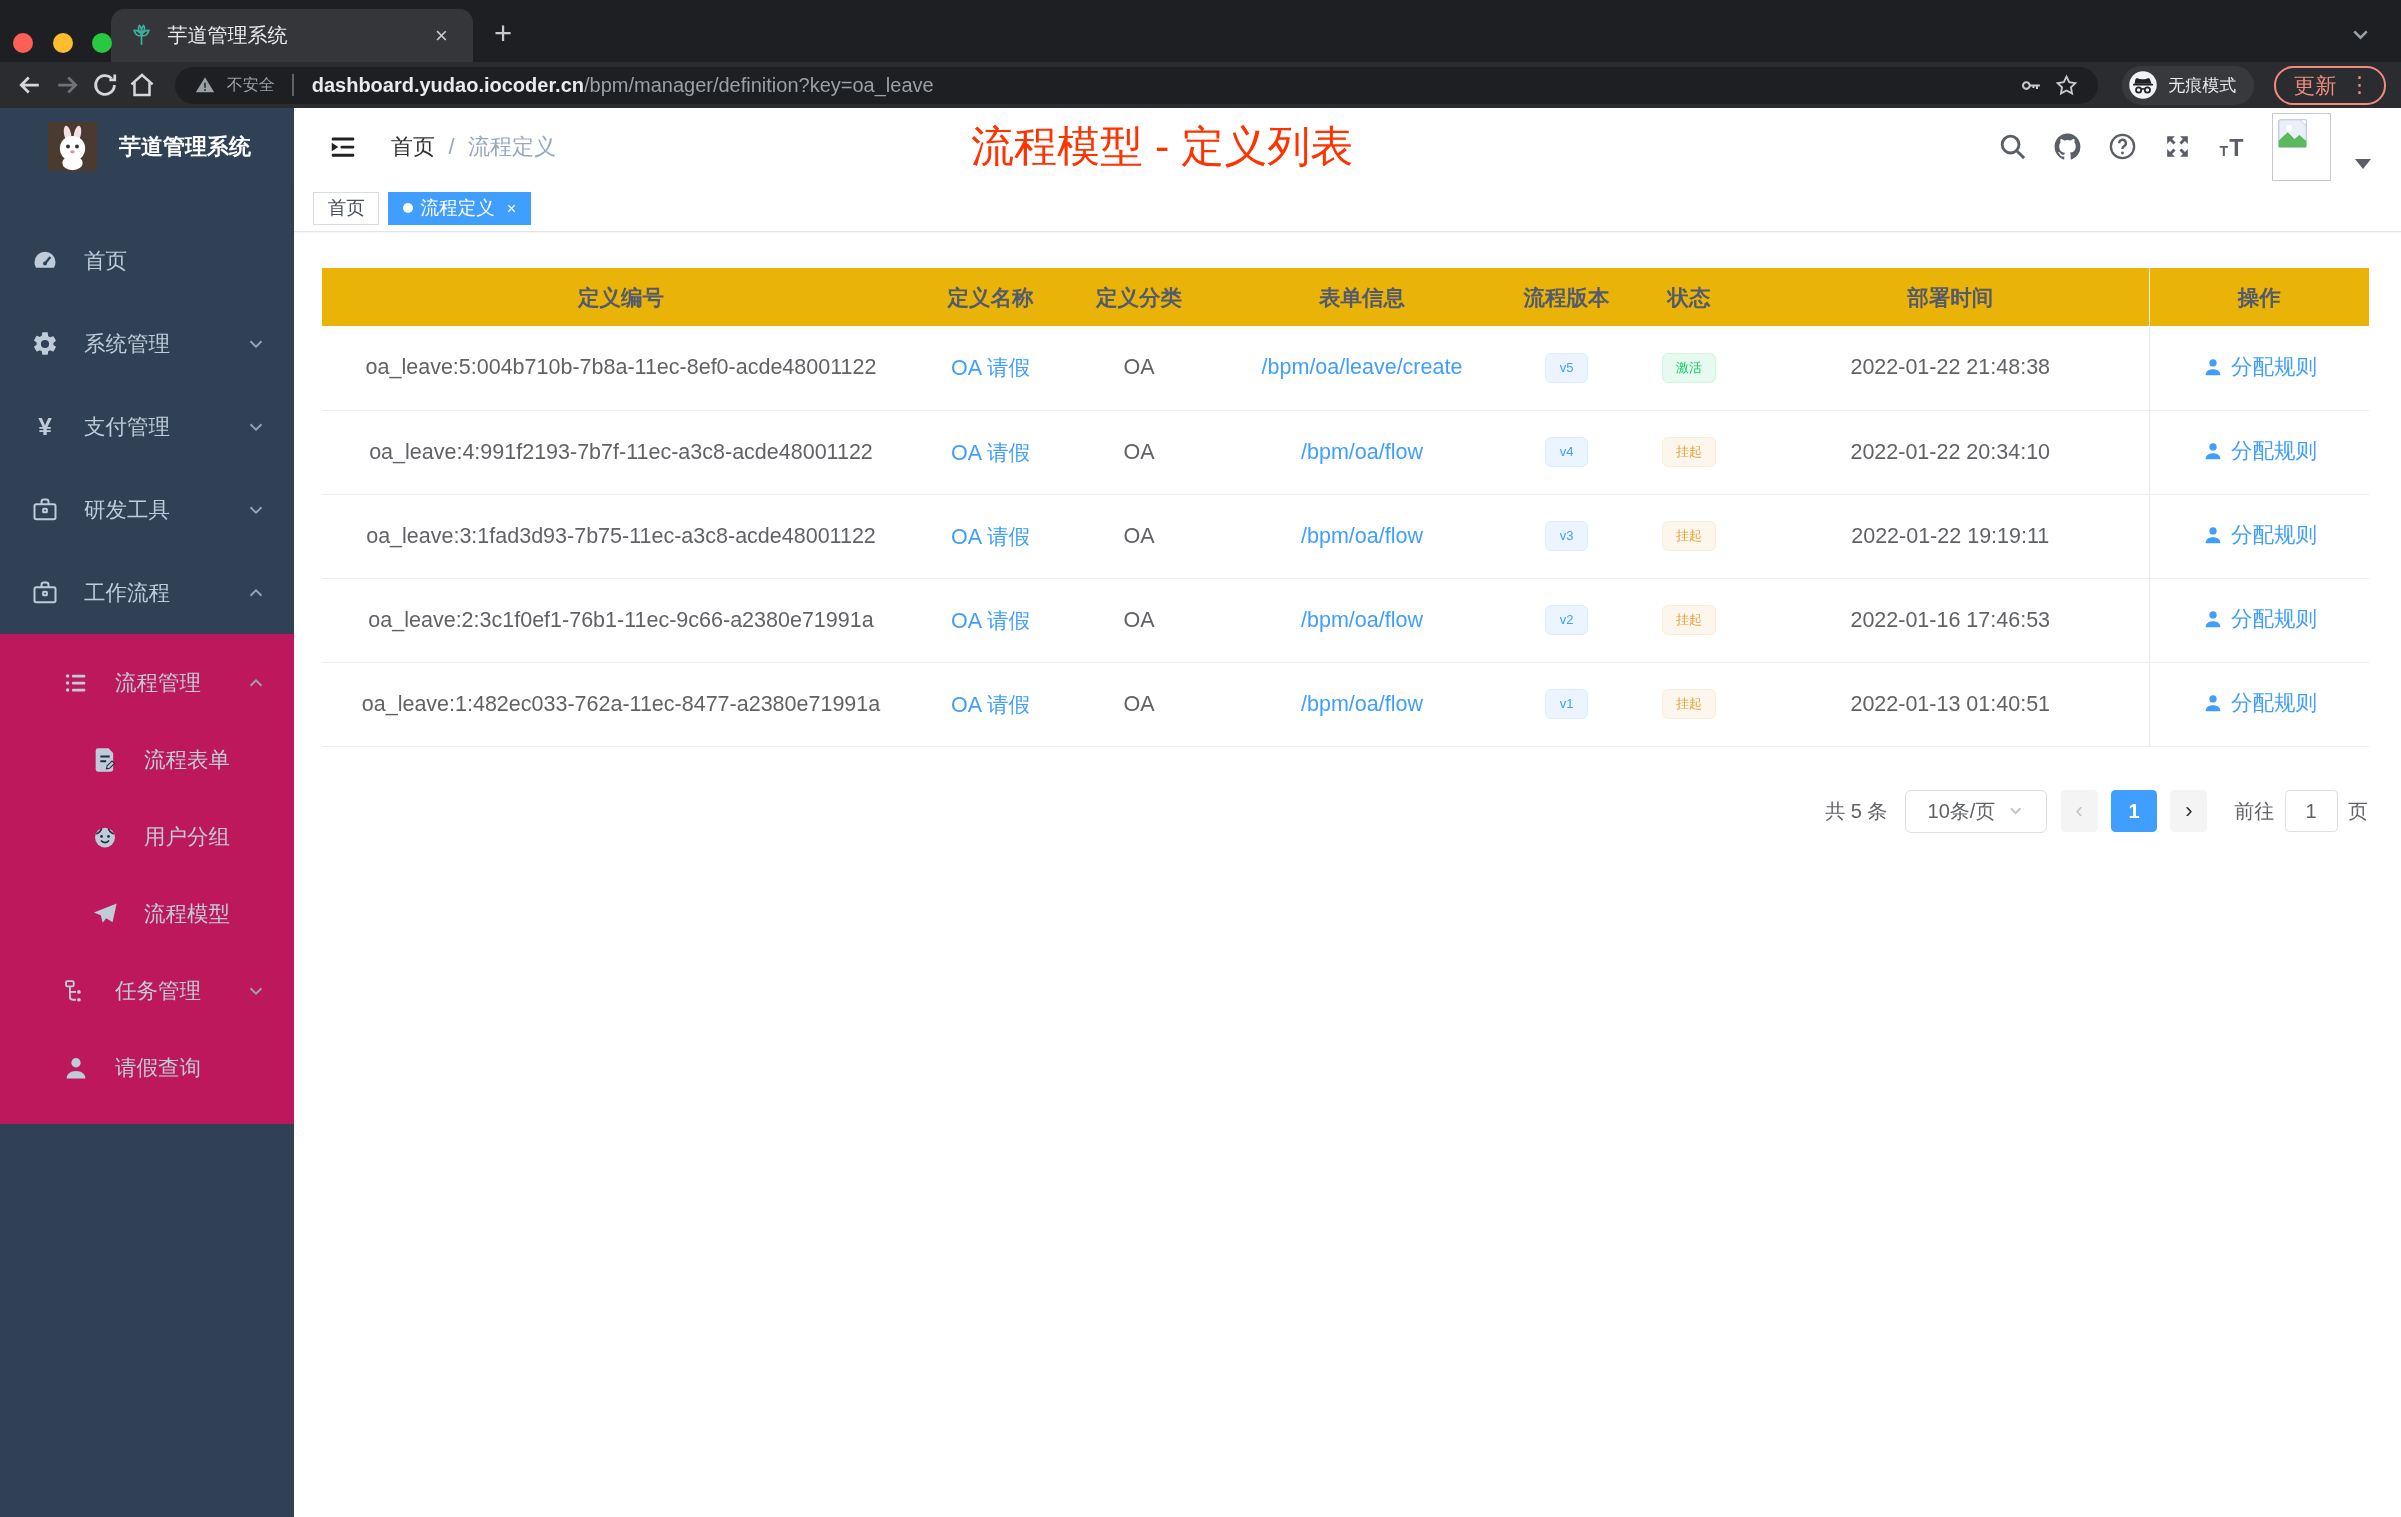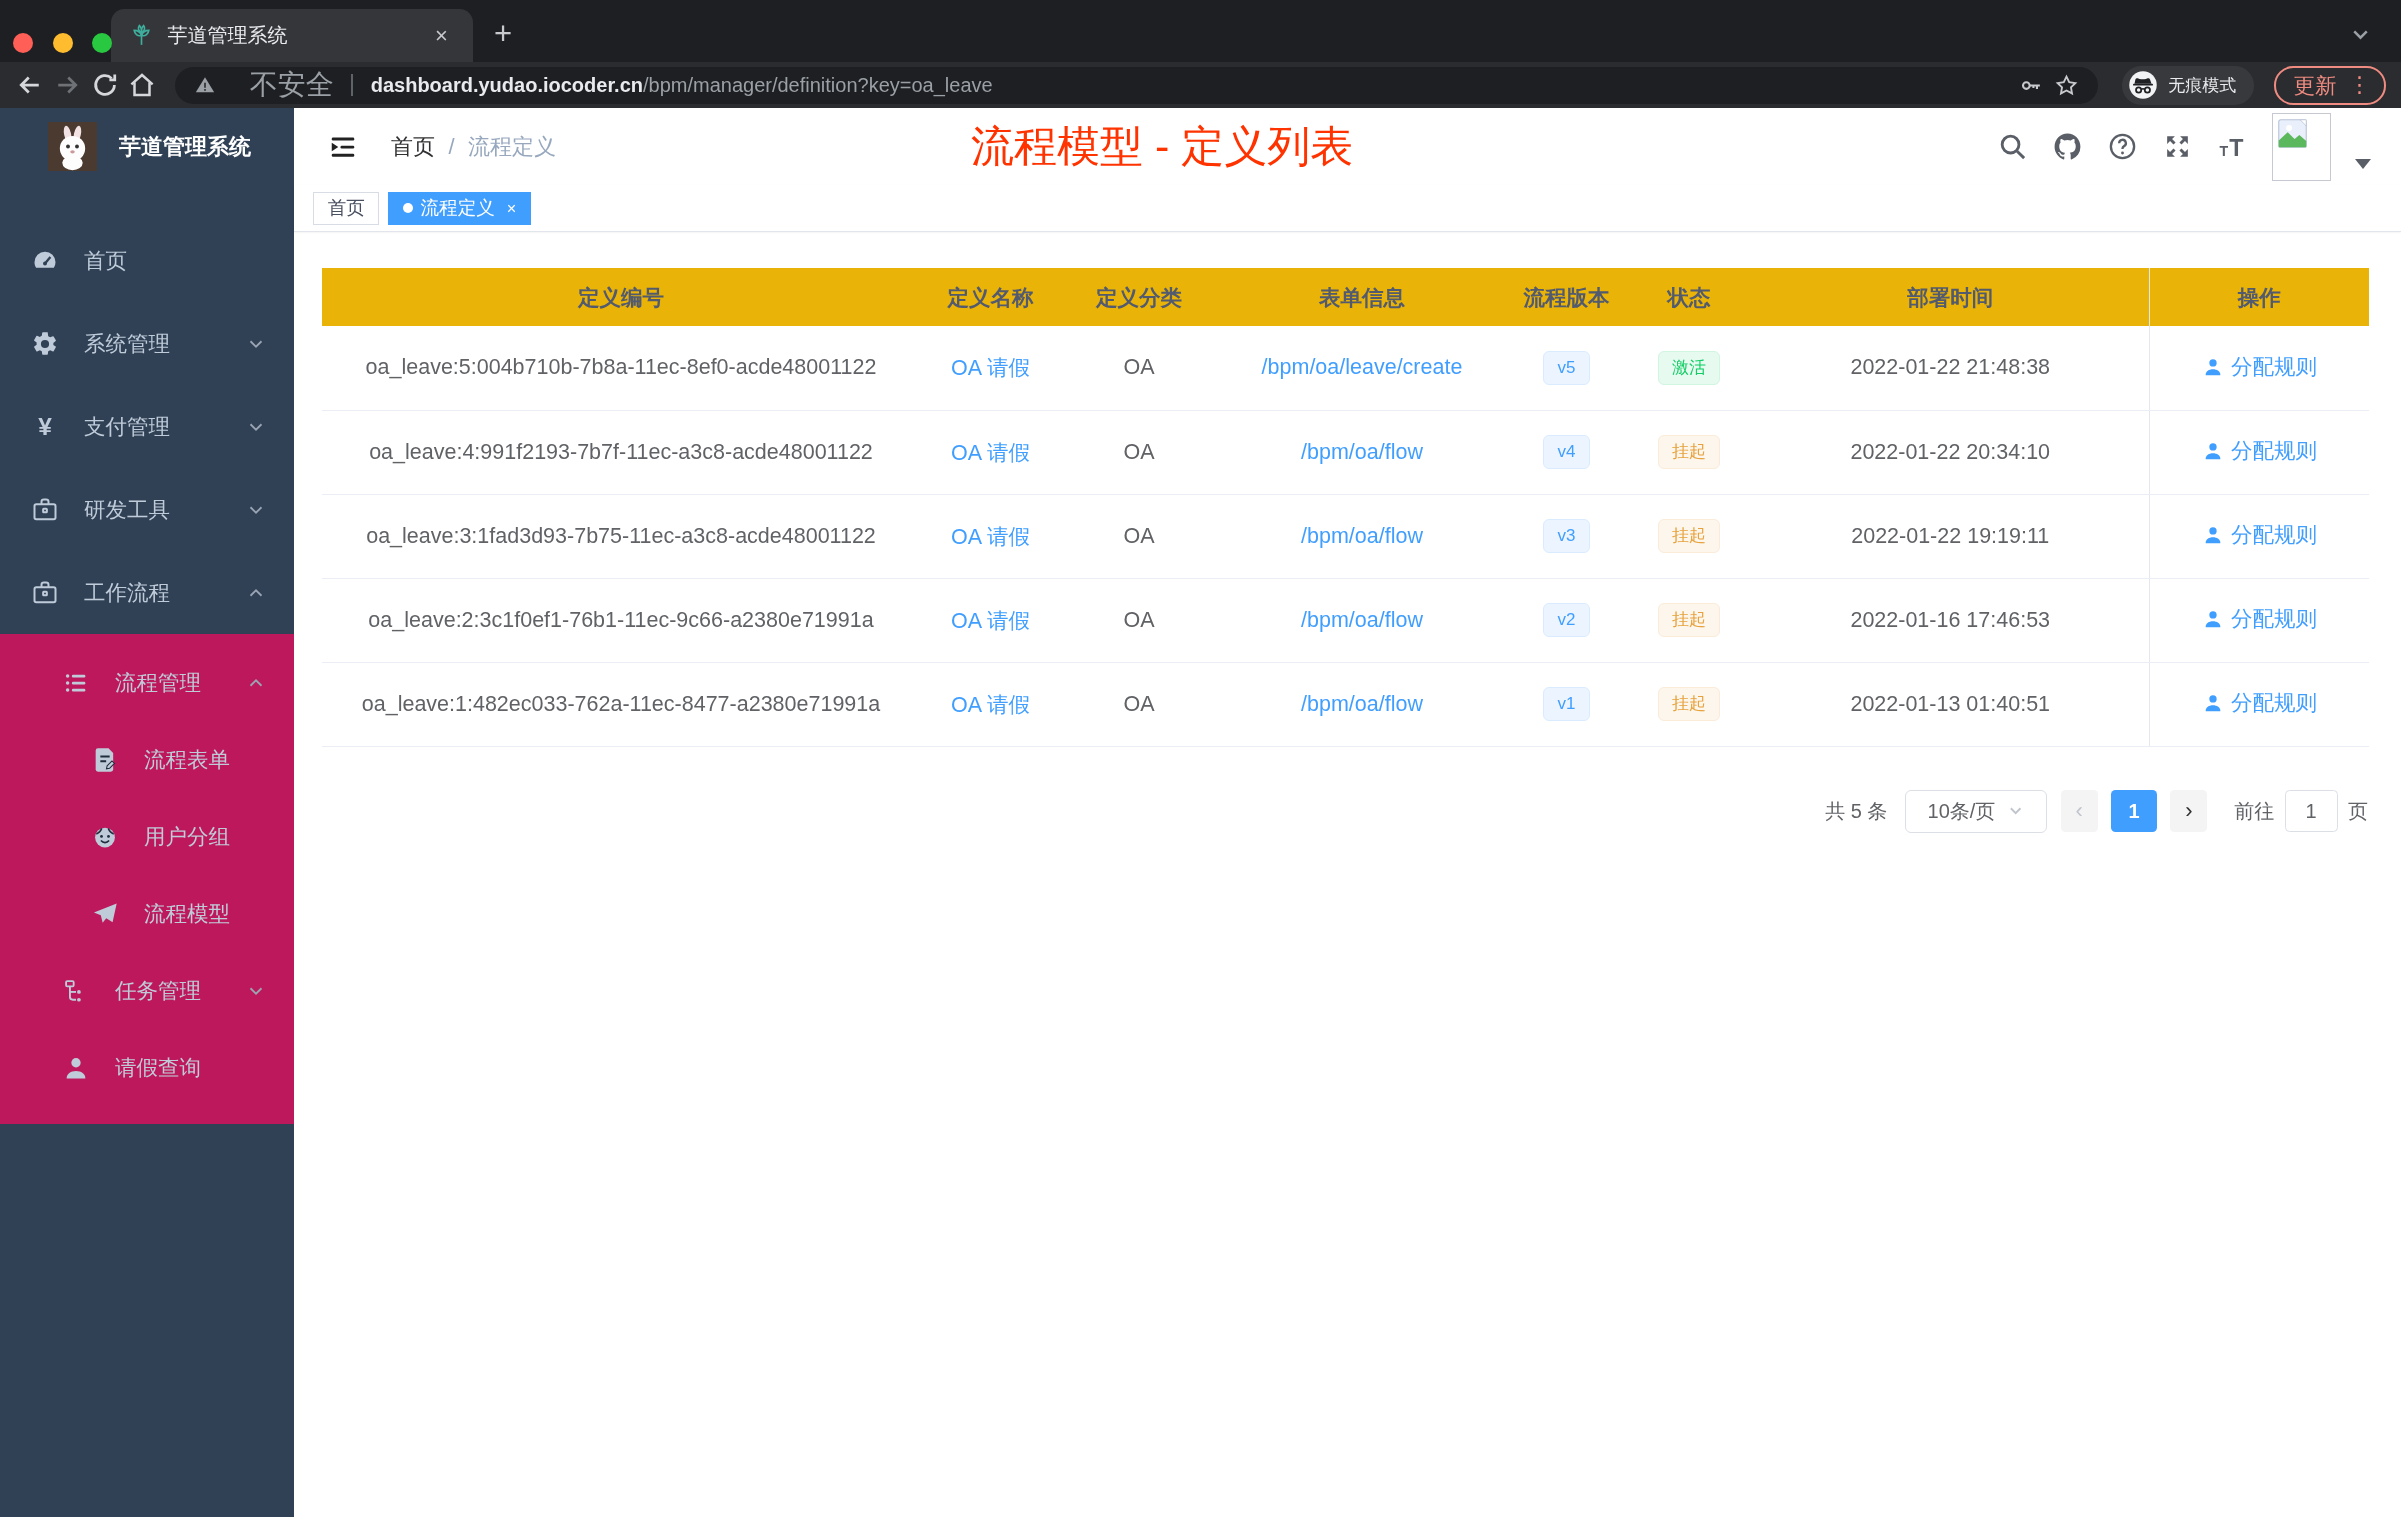--- a/index.html
+++ b/index.html
@@ -21,21 +21,21 @@
   .tab .t-close { color:#c7c9cc; font-size:22px; width:27px; text-align:center; cursor:default; }
   .newtab { color:#c7c9cc; font-size:31px; font-weight:300; margin:0 0 10.4px 21px; }
   .strip-chev { position:absolute; right:28px; top:22px; width:25px; height:25px; color:#9aa0a6; }
 
   .toolbar { height:46px; background:#2b2c2f; display:flex; align-items:center; padding:0 15px; gap:7.4px; }
   .navbtn { width:30px; height:30px; color:#d5d7da; }
   .navbtn.dim { color:#6e7176; }
   .omnibox { flex:1; height:37px; background:#1e1f22; border-radius:18.6px; margin:0 10.4px;
     display:flex; align-items:center; padding:0 19.3px; gap:10.4px; min-width:0; }
   .omnibox .warn { width:22px; height:22px; color:#9aa0a6; }
-  .sec-label { color:#9aa0a6; font-size:28px;margin-left:23px; }
+  .sec-label { color:#9aa0a6; font-size:16px; }
   .om-div { width:1.5px; height:22px; background:#5f6368; margin:0 7.4px; }
   .url { font-size:20px; white-space:nowrap; overflow:hidden; flex:1; }
   .url .host { color:#e8eaed; font-weight:bold; }
   .url .path { color:#9aa0a6; }
   .omni-ic { width:25px; height:25px; color:#c7c9cc; }
   .incog { height:39px; background:#38393d; border-radius:19.3px; display:flex; align-items:center;
     gap:10.4px; padding:0 18px 0 6px; margin-left:6px; }
   .incog .spy { width:30px; height:30px; }
   .incog span.lbl { color:#e8eaed; font-size:17px; white-space:nowrap; }
   .update { height:39px; border:2.2px solid #ef8b80; border-radius:19.3px; display:flex; align-items:center;
@@ -80,21 +80,21 @@
   .tag.active { background:#409eff; border-color:#409eff; color:#fff; }
   .tag .dot { width:10.4px; height:10.4px; border-radius:50%; background:#fff; }
   .tag .t-x { font-size:16.3px; margin-left:4.5px; color:#fff; }
 
   .content { flex:1; padding:36px 0 0 28px; }
   table.grid { border-collapse:collapse; table-layout:fixed; width:2046px; font-size:21.5px; color:#606266; }
   .grid th { height:58px; background:#eab308; color:#515a6e; font-weight:bold; text-align:center; }
   .grid td { height:84px; text-align:center; border-bottom:0.7px solid #ebeef5; background:#fff; }
   .grid th.opcol, .grid td.opcol { border-left:0.7px solid #e4e7ed; }
   .link { color:#409eff; text-decoration:none; cursor:pointer; }
-  .badge { display:inline-block; padding:6px 13.4px; border-radius:6px; font-size:17px; line-height:1.2; }
+  .badge { display:inline-block; padding:6px 13.4px; border-radius:6px; font-size:13px; line-height:1.2; }
   .badge.version { background:#ecf5ff; border:0.7px solid #d9ecff; color:#409eff; }
   .badge.success { background:#e7faf0; border:0.7px solid #d0f5e0; color:#13ce66; }
   .badge.warning { background:#fdf6ec; border:0.7px solid #faecd8; color:#e6a23c; }
   .op-link { color:#409eff; display:inline-flex; align-items:center; gap:7.4px; cursor:pointer; }
   .op-link .p-ic { width:22px; height:22px; }
 
   .pagination { width:2046px; margin-top:43px; display:flex; align-items:center; justify-content:flex-end;
     gap:13.4px; font-size:20px; color:#606266; }
   .pg-total { margin-right:4.5px; }
   .pg-select { width:142px; height:43px; border:0.7px solid #dcdfe6; border-radius:6px; display:flex;

